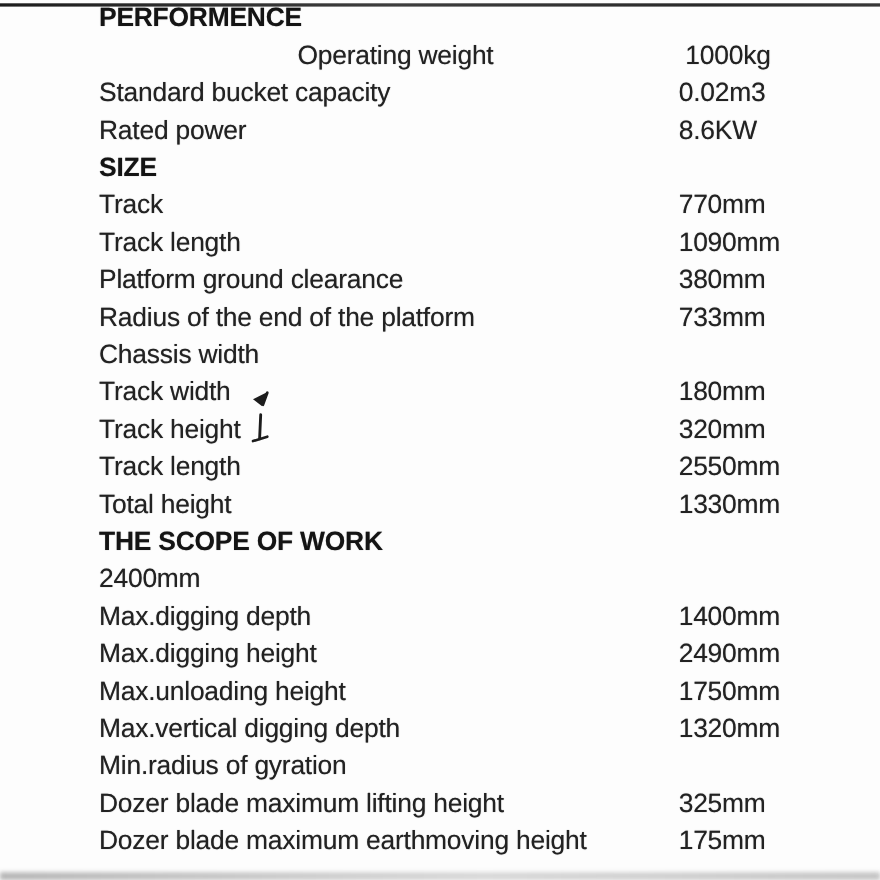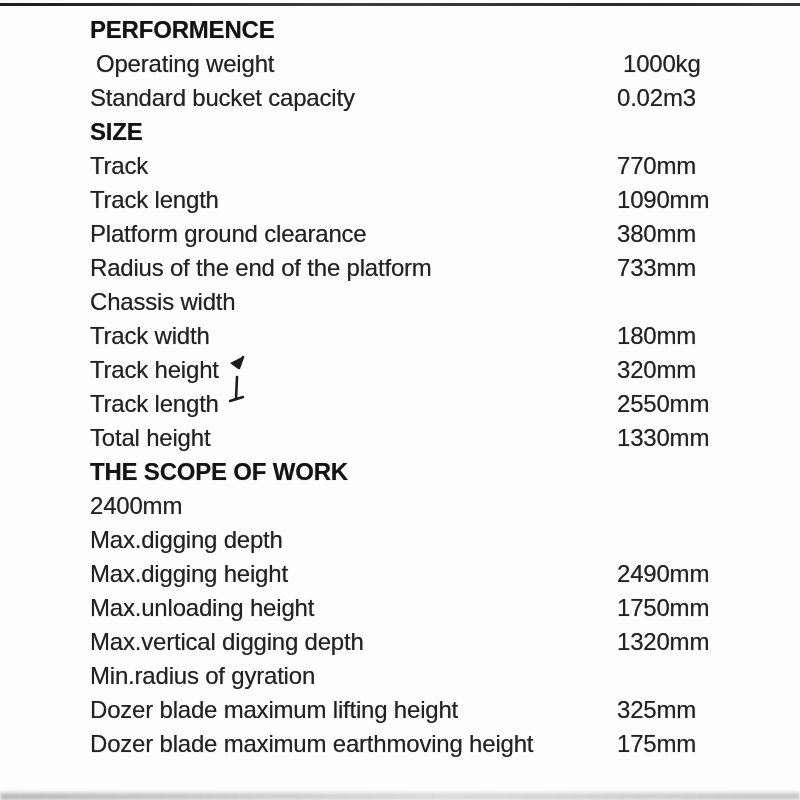--- a/index.html
+++ b/index.html
@@ -13,53 +13,57 @@
   .top-line{
     position:absolute;top:3px;left:0;width:100%;height:3px;
     background:linear-gradient(90deg,#1d1d1d,#3e3e3e 45%,#2a2a2a 80%,#383838);
   }
   .bottom-smear{
     position:absolute;left:0;bottom:0;width:100%;height:7px;
     background:linear-gradient(90deg,rgba(110,110,110,.50),rgba(150,150,150,.36) 55%,rgba(125,125,125,.45));
     filter:blur(2px);
   }
   .table{
-    position:absolute;top:13px;left:90px;width:706px;
+    position:absolute;top:0;left:90px;width:706px;
     filter:blur(0.3px);
   }
   .row{
     display:flex;height:34px;line-height:34px;
     font-size:24px;color:var(--text,#222);
     letter-spacing:-0.2px;
     text-shadow:0 0 0.8px rgba(25,25,25,.55);
     white-space:nowrap;
   }
   .row .label{width:527px;overflow:visible;}
   .row.header{font-weight:700;color:var(--headerText,#161616);}
-  .indent{padding-left:6px;}
+  .indent{padding-left:6px;text-align:center;}
   .annot{position:absolute;left:225px;top:353px;}
 </style>
 </head>
 <body>
 
 <div class="sheet">
   <div class="top-line"></div>
 
   <div class="table">
 
     <div class="row header">
       <span>PERFORMENCE</span>
     </div>
     <div class="row">
       <span class="label indent">Operating weight</span>
       <span class="value">1000kg</span>
     </div>
     <div class="row">
       <span class="label">Standard bucket capacity</span>
       <span class="value">0.02m3</span>
+    </div>
+    <div class="row">
+      <span class="label">Rated power</span>
+      <span class="value">8.6KW</span>
     </div>
 
     <div class="row header">
       <span>SIZE</span>
     </div>
     <div class="row">
       <span class="label">Track</span>
       <span class="value">770mm</span>
     </div>
     <div class="row">
@@ -95,20 +99,21 @@
     </div>
 
     <div class="row header">
       <span>THE SCOPE OF WORK</span>
     </div>
     <div class="row">
       <span class="value">2400mm</span>
     </div>
     <div class="row">
       <span class="label">Max.digging depth</span>
+      <span class="value">1400mm</span>
     </div>
     <div class="row">
       <span class="label">Max.digging height</span>
       <span class="value">2490mm</span>
     </div>
     <div class="row">
       <span class="label">Max.unloading height</span>
       <span class="value">1750mm</span>
     </div>
     <div class="row">

